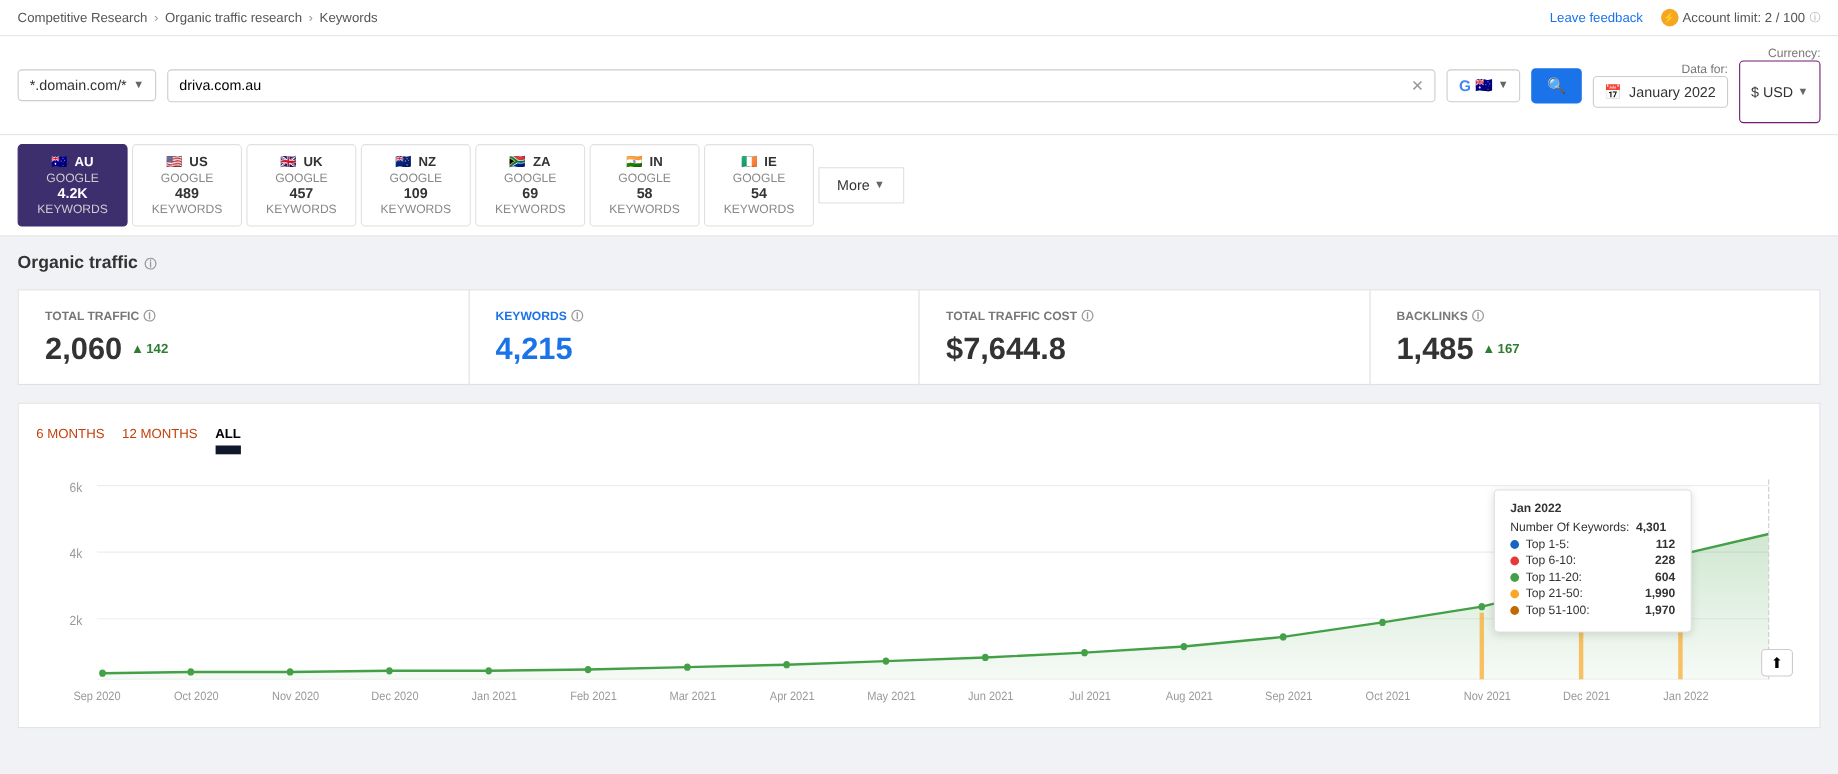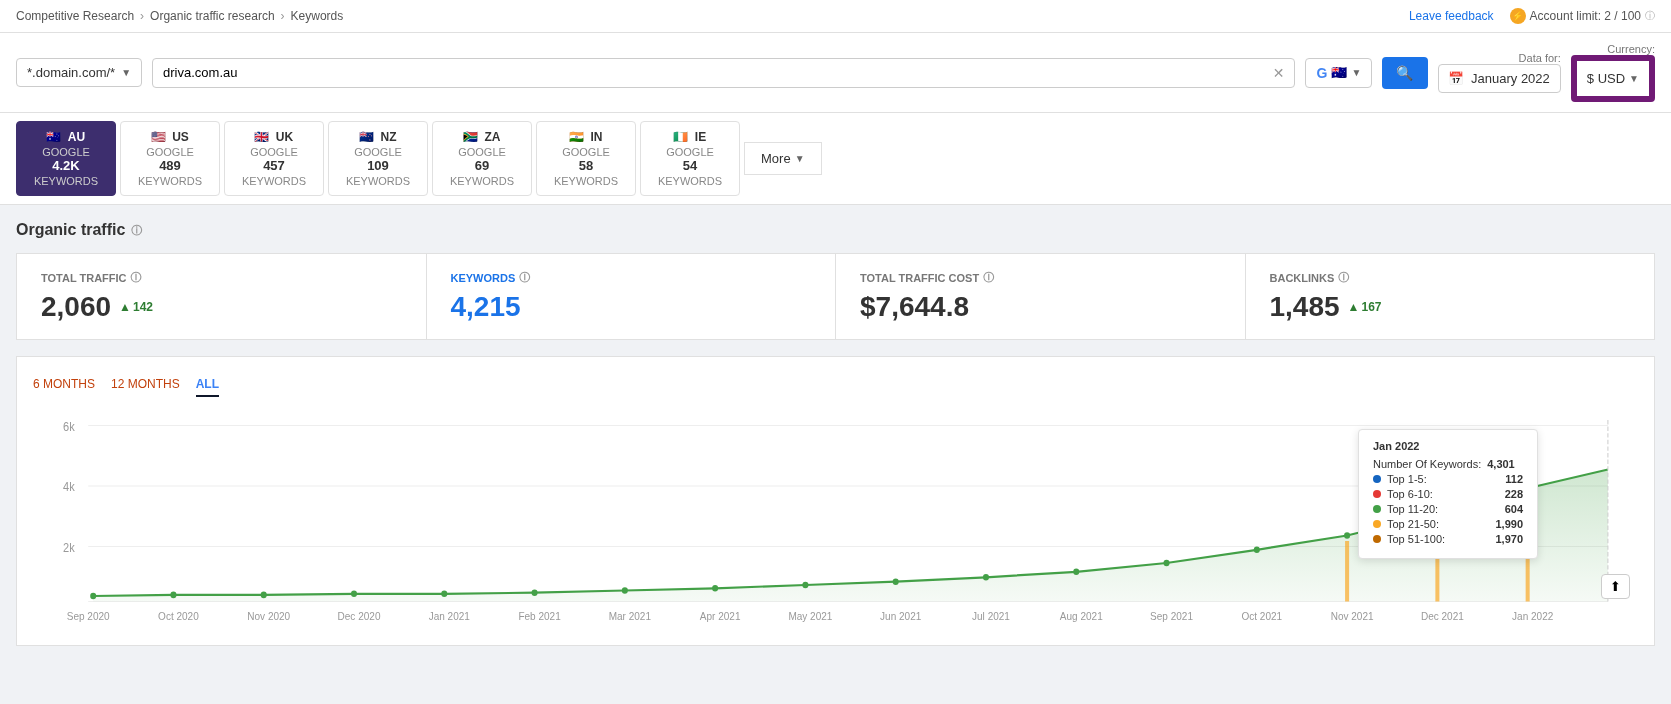--- a/index.html
+++ b/index.html
@@ -53,21 +53,21 @@
     }
     .data-for-section { display: flex; align-items: center; gap: 10px; margin-left: auto; text-align: right; }
     .data-label { font-size: 11px; color: #777; }
     .date-picker {
       display: flex; align-items: center; gap: 6px;
       border: 1px solid #ccc; border-radius: 4px; padding: 6px 10px;
       background: #fff; cursor: pointer;
     }
     .currency-select {
       display: flex; align-items: center; gap: 4px;
-      border: 6px solid #701a75; border-radius: 4px; padding: 10px 10px;
+      border: 1px solid #701a75; border-radius: 4px; padding: 20px 10px;
       background: #fff; cursor: pointer;
     }
 
     .country-tabs {
       background: #fff;
       padding: 8px 16px;
       display: flex;
       gap: 4px;
       border-bottom: 1px solid #e0e0e0;
       align-items: center;
@@ -102,21 +102,21 @@
     .metric-label { font-size: 11px; color: #777; font-weight: bold; text-transform: uppercase; margin-bottom: 6px; display: flex; align-items: center; gap: 4px; }
     .metric-label.blue { color: #1a73e8; }
     .metric-value { font-size: 28px; font-weight: bold; color: #333; display: flex; align-items: center; gap: 8px; }
     .metric-value.blue { color: #1a73e8; }
     .metric-change { font-size: 12px; color: #2e7d32; display: flex; align-items: center; gap: 2px; }
     .arrow-up { color: #2e7d32; }
 
     .chart-section { background: #fff; border: 1px solid #e0e0e0; padding: 16px; }
     .chart-controls { display: flex; gap: 16px; margin-bottom: 12px; }
     .chart-period { font-size: 12px; color: #c2410c; cursor: pointer; padding: 4px 0; }
-    .chart-period.active { color: #3b82f6; border-bottom: 2px solid #0f172a; font-weight: bold; }
+    .chart-period.active { color: #000000; border-bottom: 8px solid #0f172a; font-weight: bold; }
 
     .chart-area { position: relative; width: 100%; height: 220px; }
     svg.chart { width: 100%; height: 100%; }
 
     .tooltip-box {
       position: absolute; right: 100px; top: 20px;
       background: #fff; border: 1px solid #e0e0e0; border-radius: 4px;
       padding: 10px 14px; font-size: 11px; box-shadow: 0 2px 8px rgba(0,0,0,0.12);
       min-width: 180px;
     }

